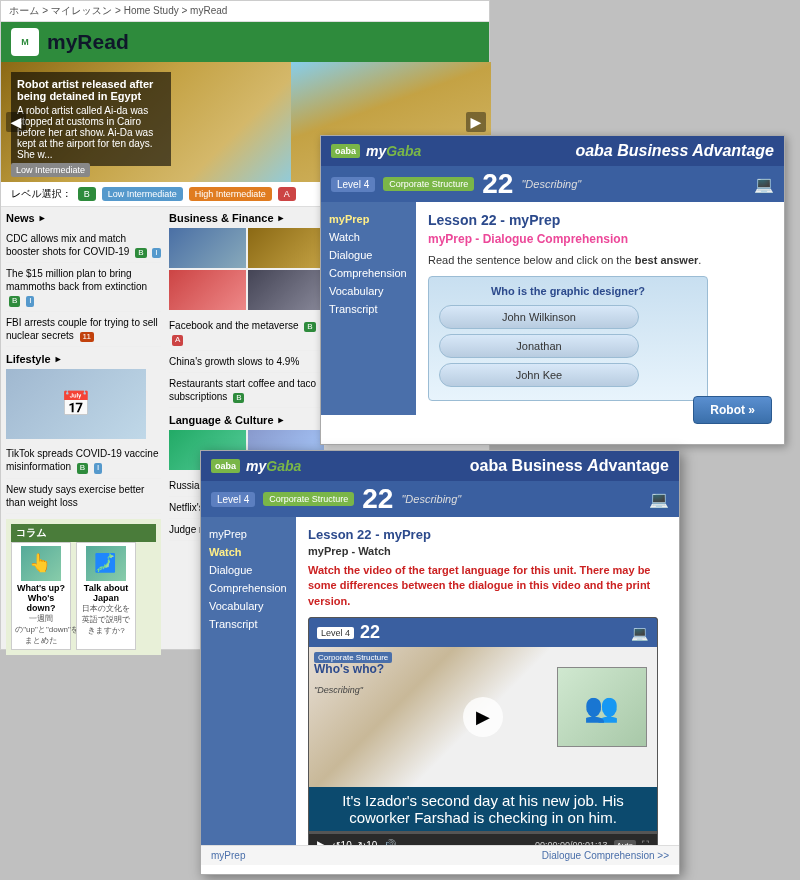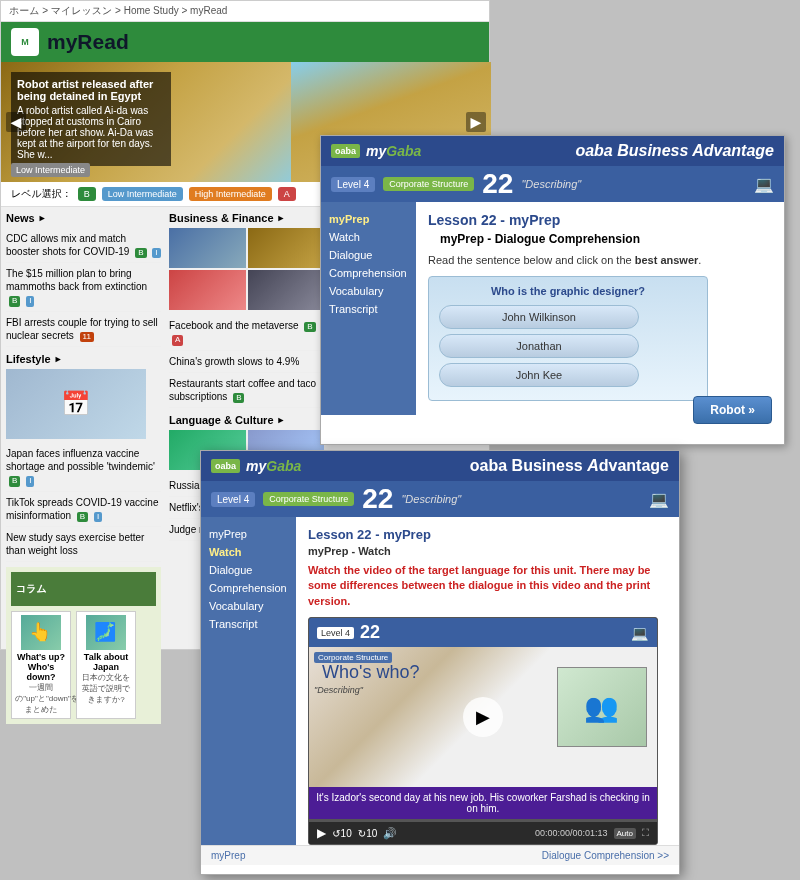--- a/index.html
+++ b/index.html
@@ -172,22 +172,21 @@
     .column-section {
       background: #e8f0d8;
       padding: 5px;
       margin-top: 5px;
     }
     .column-title {
       background: #4a7c3a;
       color: #fff;
       font-weight: bold;
       font-size: 10px;
-      padding: 10px 5px;
-      margin-bottom: 5px;
+      padding: 2px 5px;
     }
     .column-items { display: flex; gap: 5px; }
     .column-item {
       width: 60px;
       background: #fff;
       border: 1px solid #ccc;
       padding: 3px;
       text-align: center;
       font-size: 9px;
     }
@@ -306,23 +305,22 @@
     }
     .ba-lesson-title {
       font-size: 14px;
       font-weight: bold;
       color: #2c4a8c;
       margin-bottom: 4px;
     }
     .ba-lesson-subtitle {
       font-size: 12px;
       font-weight: bold;
-      color: #000000;
+      color: #ec4899;
       margin-bottom: 8px;
-      margin-left: 12px;
     }
     .ba-instruction {
       font-size: 11px;
       color: #333;
       margin-bottom: 10px;
     }
     .ba-instruction b { font-weight: bold; }
 
     .ba-question-box {
       background: linear-gradient(180deg, #c8dff0, #e8f4fc);
@@ -463,24 +461,24 @@
       position: absolute;
       top: 5px; left: 5px;
       background: #4a6faa;
       color: #fff;
       font-size: 8px;
       padding: 1px 4px;
       border-radius: 2px;
     }
     .video-title-overlay {
       position: absolute;
-      top: 15px; left: 13px;
+      top: 15px; left: 5px;
       color: #2c4a8c;
-      font-size: 18px;
-      font-weight: normal;
+      font-size: 12px;
+      font-weight: bold;
     }
     .video-subtitle-overlay {
       position: absolute;
       top: 38px; left: 5px;
       color: #444;
       font-size: 9px;
       font-style: italic;
     }
     .video-play-btn {
       position: absolute;
@@ -496,23 +494,23 @@
     .video-scene {
       position: absolute;
       right: 10px; top: 20px;
       width: 90px; height: 80px;
       background: linear-gradient(135deg, #d0e8d0, #a8c8a8);
       border: 1px solid #888;
       display: flex; align-items: center; justify-content: center;
       overflow: hidden;
     }
     .video-caption {
-      background: #4c1d95;
-      color: #fff;
-      font-size: 10px;
+      background: #0c4a6e;
+      color: #fff;
+      font-size: 15px;
       text-align: center;
       padding: 5px;
     }
     .video-controls {
       background: #2a2a2a;
       padding: 4px 8px;
       display: flex;
       align-items: center;
       gap: 6px;
     }
@@ -639,25 +637,20 @@
         FBI arrests couple for trying to sell nuclear secrets
         <span class="badge badge-n">11</span>
       </div>
 
       <div class="section-title" style="margin-top:6px">
         <span>Lifestyle</span>
         <span class="arrow">►</span>
       </div>
       <div style="width:140px;height:70px;background:linear-gradient(135deg,#a0b8d0,#c0d8e8);margin-bottom:4px;">
         <div style="width:100%;height:100%;display:flex;align-items:center;justify-content:center;color:#fff;font-size:24px;">📅</div>
-      </div>
-      <div class="news-item">
-        Japan faces influenza vaccine shortage and possible 'twindemic'
-        <span class="badge badge-b">B</span>
-        <span class="badge badge-li">I</span>
       </div>
       <div class="news-item">
         TikTok spreads COVID-19 vaccine misinformation
         <span class="badge badge-b">B</span>
         <span class="badge badge-li">I</span>
       </div>
       <div class="news-item">
         New study says exercise better than weight loss
       </div>
 

